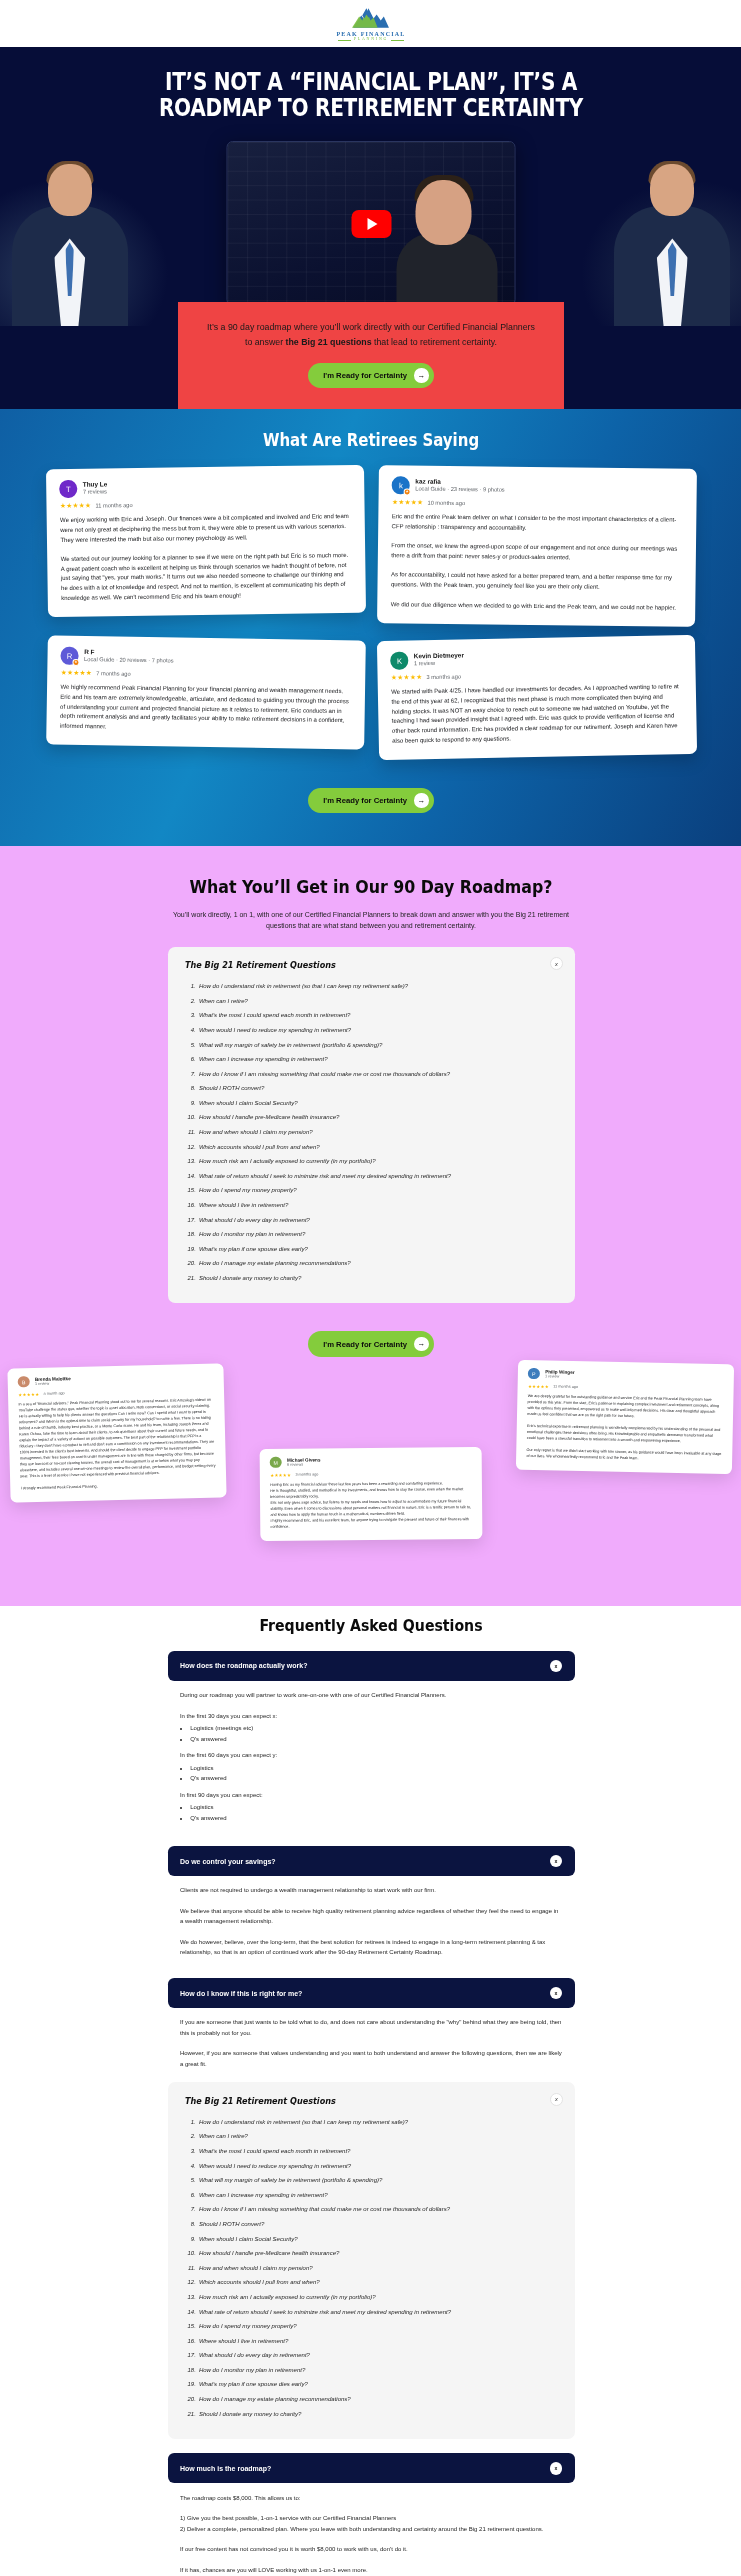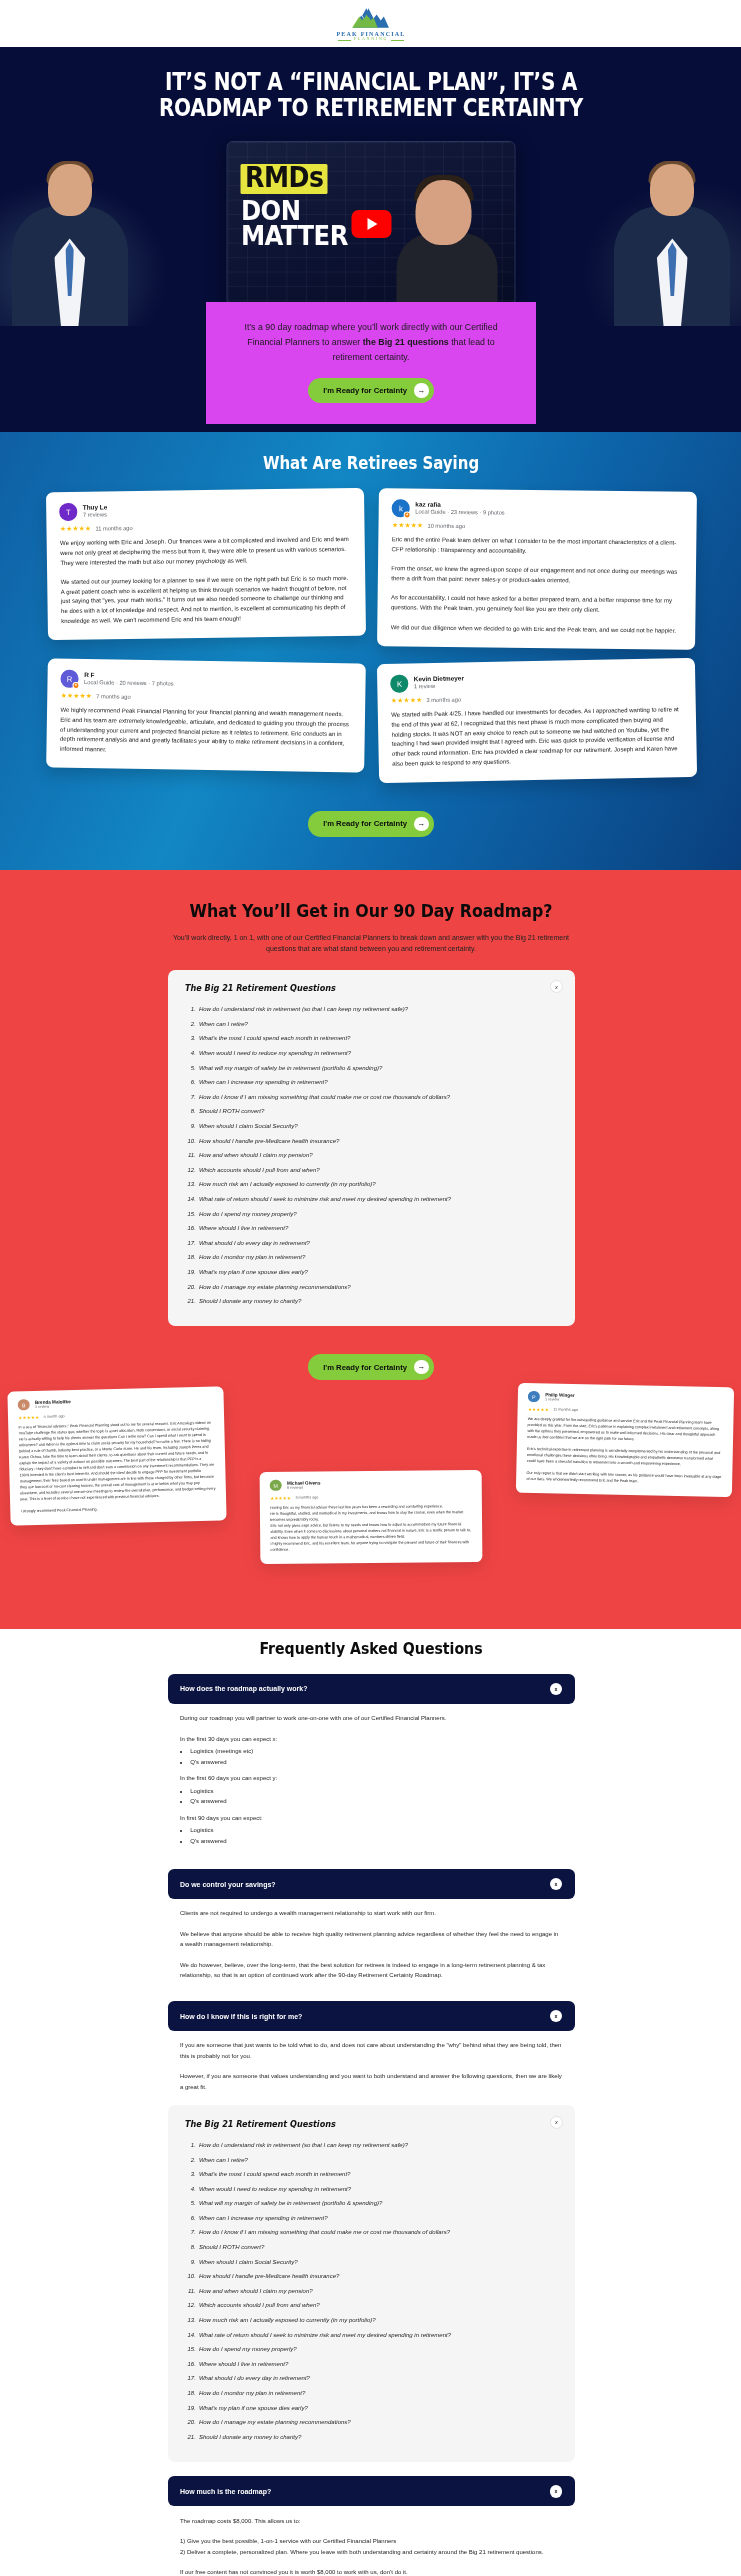--- a/index.html
+++ b/index.html
@@ -136,23 +136,23 @@
   .play-btn:after {
     content:""; width:0; height:0; border-left: 10.3px solid #fff;
     border-top: 6.2px solid transparent; border-bottom: 6.2px solid transparent;
     margin-left: 2.1px;
   }
 
   
   .cta-panel {
     position: relative;
     z-index: 6;
-    width: 330px;
-    margin: -24px auto 8px;
-    background: #d946ef;
+    width: 386px;
+    margin: -24px auto 0;
+    background: #ef4444;
     padding: 17.5px 28px 20.6px;
     text-align: center;
   }
   .cta-text {
     font-size: 8.8px; line-height: 1.72; color: #1a1a1a;
   }
   .cta-text b { font-weight: 700; }
   .btn-green {
     display: inline-flex; align-items: center; gap: 7.2px;
     background: #84cc3c; color: #0c0c0c;
@@ -215,21 +215,21 @@
   }
   .rname { font-size: 6.4px; font-weight: 700; color: #111; line-height: 1.25; }
   .rmeta { font-size: 5.7px; color: #5f6368; line-height: 1.3; }
   .rstars { display:flex; align-items:center; gap: 4.1px; margin: 4.6px 0 5.7px; }
   .stars { color:#fbbc04; font-size: 6.7px; letter-spacing: 0.3px; }
   .rago  { font-size: 5.7px; color:#5f6368; }
   .rbody { font-size: 6px; line-height: 1.62; color:#202124; white-space: pre-line; }
 
   
   .roadmap {
-    background:#ef4444; padding: 30px 0 23px; text-align:center;
+    background:#f0abfc; padding: 30px 0 23px; text-align:center;
   }
   .sec-title {
     font-family: "DejaVu Sans Condensed","Liberation Sans Narrow","Liberation Sans",sans-serif;
     font-weight: 900; font-size: 18.5px; color:#0b0b0b; transform: scaleX(.95);
   }
   .sec-sub {
     font-size: 7px; color:#222; max-width: 422px; margin: 11.3px auto 0; line-height:1.6;
   }
   .q-panel {
     width: 407px; margin: 15.5px auto 0;
@@ -338,25 +338,20 @@
         <div class="p-head"></div>
     </div>
 
     <div class="video-card">
       <div class="video-bg"></div>
       <div class="vid-face">
         <div class="vf-body"></div>
           <div class="vf-hair"></div>
           <div class="vf-head"></div>
       </div>
-      <div class="vid-title">
-        <span class="vid-l1">RMDs</span>
-        <span class="vid-l2">DON</span>
-        <span class="vid-l3">MATTER</span>
-      </div>
       <div class="play-btn"></div>
     </div>
   </div>
 
   <div class="cta-panel">
     <p class="cta-text"><span>It’s a 90 day roadmap where you’ll work directly with our Certified Financial Planners to answer </span><b>the Big 21 questions</b><span> that lead to retirement certainty.</span></p>
     <button class="btn-green">
       <span>I'm Ready for Certainty</span>
       <span class="arrow">→</span>
     </button>

